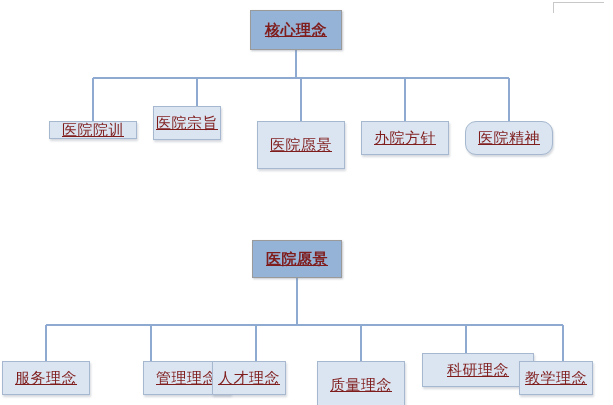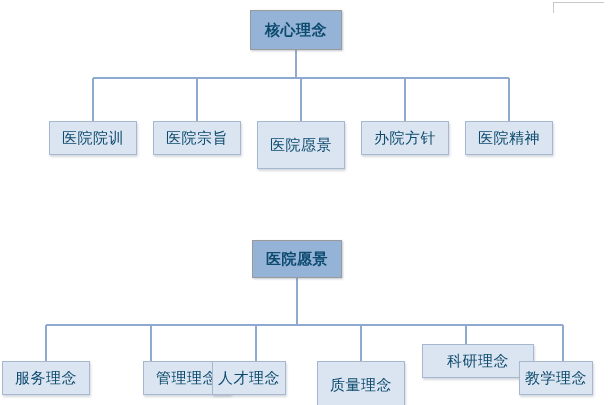--- a/index.html
+++ b/index.html
@@ -31,21 +31,22 @@
   }
   .node {
     position: absolute;
     box-sizing: border-box;
     display: flex;
     align-items: center;
     justify-content: center;
     text-align: center;
     white-space: nowrap;
     letter-spacing: 0.5px;
-    color: #0c4a6e;
+    color: #7f1d1d;
+    text-decoration: underline;
   }
   .node-root {
     background: #95b3d7;
     border: 1px solid #9a9a9a;
     font-size: 15px;
     font-weight: bold;
     box-shadow: 1px 1px 2px rgba(120,130,145,0.45);
   }
   .node-leaf {
     background: #dbe5f1;
@@ -84,51 +85,51 @@
         <line x1="563" y1="325" x2="563" y2="361"></line>
       </g>
   </svg>
 
   <div class="corner-artifact" style="left: 553px; top: 2px; width: 50px; height: 10px;"></div>
 
   <div id="nodes-layer">
       <div class="node node-root" style="left: 250px; top: 10px; width: 92px; height: 40px;">
         <span>核心理念</span>
       </div>
-      <div class="node node-leaf" style="left: 49px; top: 121px; width: 88px; height: 34px;">
+      <div class="node node-leaf" style="left: 49px; top: 121px; width: 88px; height: 18px;">
         <span>医院院训</span>
       </div>
-      <div class="node node-leaf" style="left: 153px; top: 121px; width: 88px; height: 34px;">
+      <div class="node node-leaf" style="left: 153px; top: 106px; width: 68px; height: 34px;">
         <span>医院宗旨</span>
       </div>
       <div class="node node-leaf" style="left: 257px; top: 121px; width: 88px; height: 48px;">
         <span>医院愿景</span>
       </div>
       <div class="node node-leaf" style="left: 361px; top: 121px; width: 88px; height: 34px;">
         <span>办院方针</span>
       </div>
-      <div class="node node-leaf" style="left: 465px; top: 121px; width: 88px; height: 34px;">
+      <div class="node node-leaf" style="left: 465px; top: 121px; width: 88px; height: 34px; border-radius: 11px;">
         <span>医院精神</span>
       </div>
       <div class="node node-root" style="left: 252px; top: 240px; width: 90px; height: 38px;">
         <span>医院愿景</span>
       </div>
       <div class="node node-leaf" style="left: 2px; top: 361px; width: 88px; height: 34px;">
         <span>服务理念</span>
       </div>
       <div class="node node-leaf" style="left: 107px; top: 361px; width: 88px; height: 34px; margin-left: 36px;">
         <span>管理理念</span>
       </div>
       <div class="node node-leaf" style="left: 212px; top: 361px; width: 74px; height: 34px;">
         <span>人才理念</span>
       </div>
       <div class="node node-leaf" style="left: 317px; top: 361px; width: 88px; height: 48px;">
         <span>质量理念</span>
       </div>
-      <div class="node node-leaf" style="left: 422px; top: 344px; width: 112px; height: 34px;">
+      <div class="node node-leaf" style="left: 422px; top: 353px; width: 112px; height: 34px;">
         <span>科研理念</span>
       </div>
       <div class="node node-leaf" style="left: 519px; top: 361px; width: 74px; height: 34px;">
         <span>教学理念</span>
       </div>
     </div>
 
 </div>
 
 </body></html>

